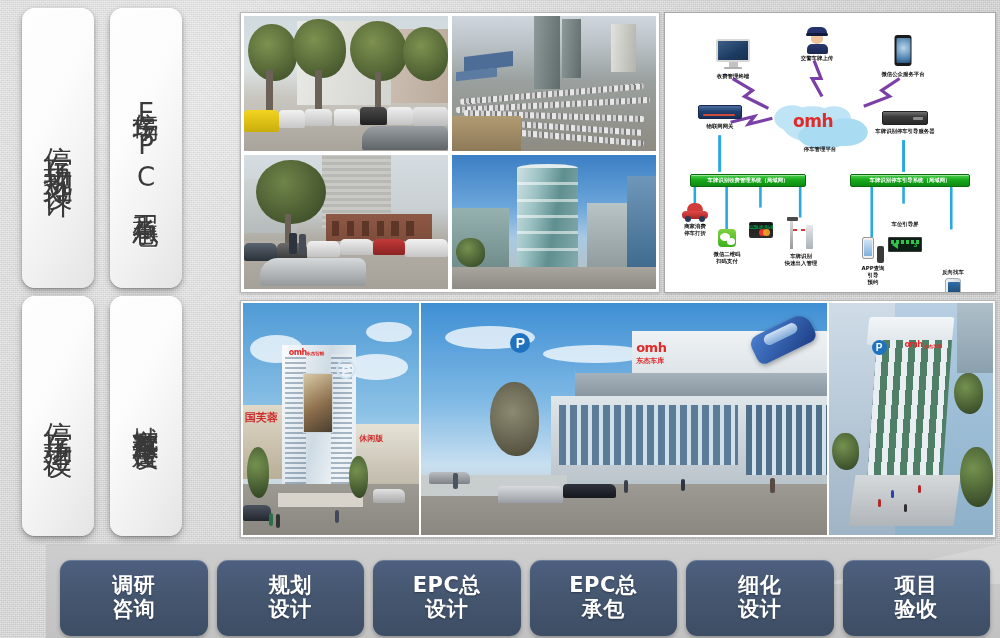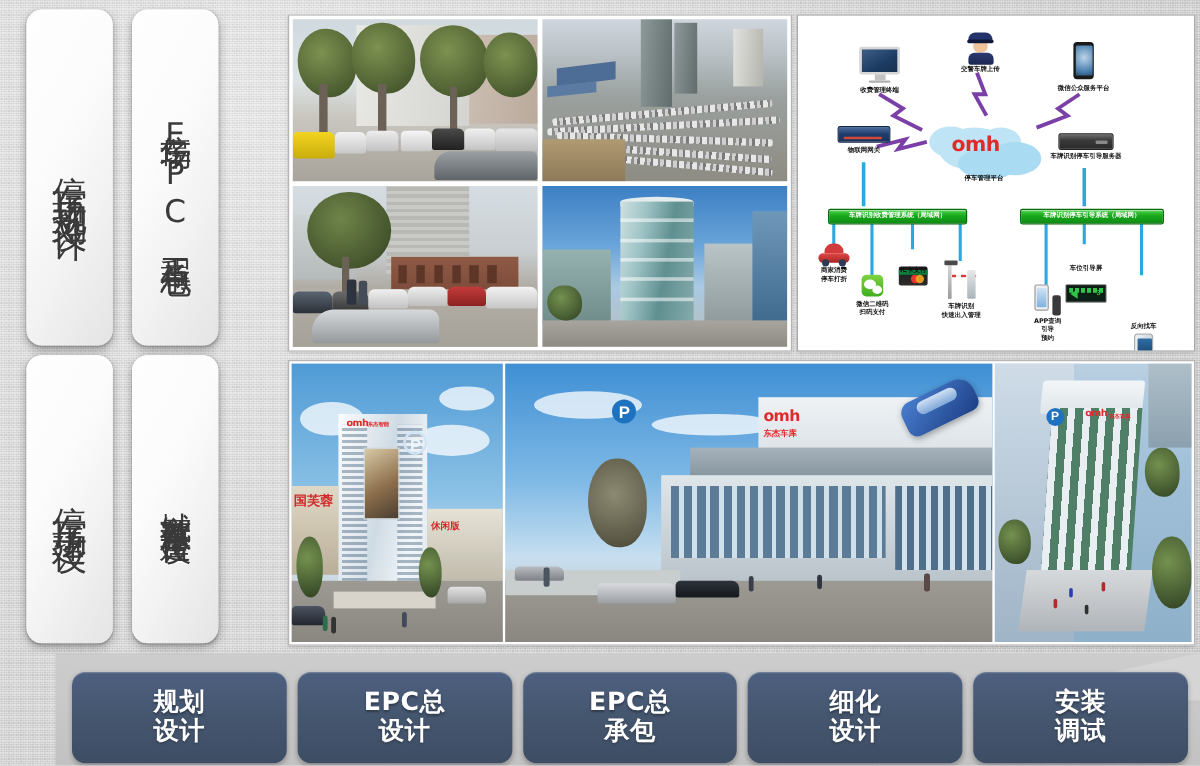--- a/index.html
+++ b/index.html
@@ -504,23 +504,25 @@
     <div class="ped" style="left:38%;bottom:16%;width:3px;height:8px;background:#2a3fb0"></div>
     <div class="ped" style="left:46%;bottom:10%;width:3px;height:8px;background:#2f2f2f"></div>
     <div class="ped" style="left:54%;bottom:18%;width:3px;height:8px;background:#b02a2a"></div>
   </div>
 </div>
 
 <div id="process-banner"></div>
 <div id="banner-cut"></div>
 
 <div id="process-bar">
+  <div class="step">调研
+咨询</div>
   <div class="step">规划
 设计</div>
   <div class="step">EPC总
 设计</div>
   <div class="step">EPC总
 承包</div>
   <div class="step">细化
 设计</div>
-  <div class="step">安装
-调试</div>
+  <div class="step">项目
+验收</div>
 </div>
 
 </body></html>

